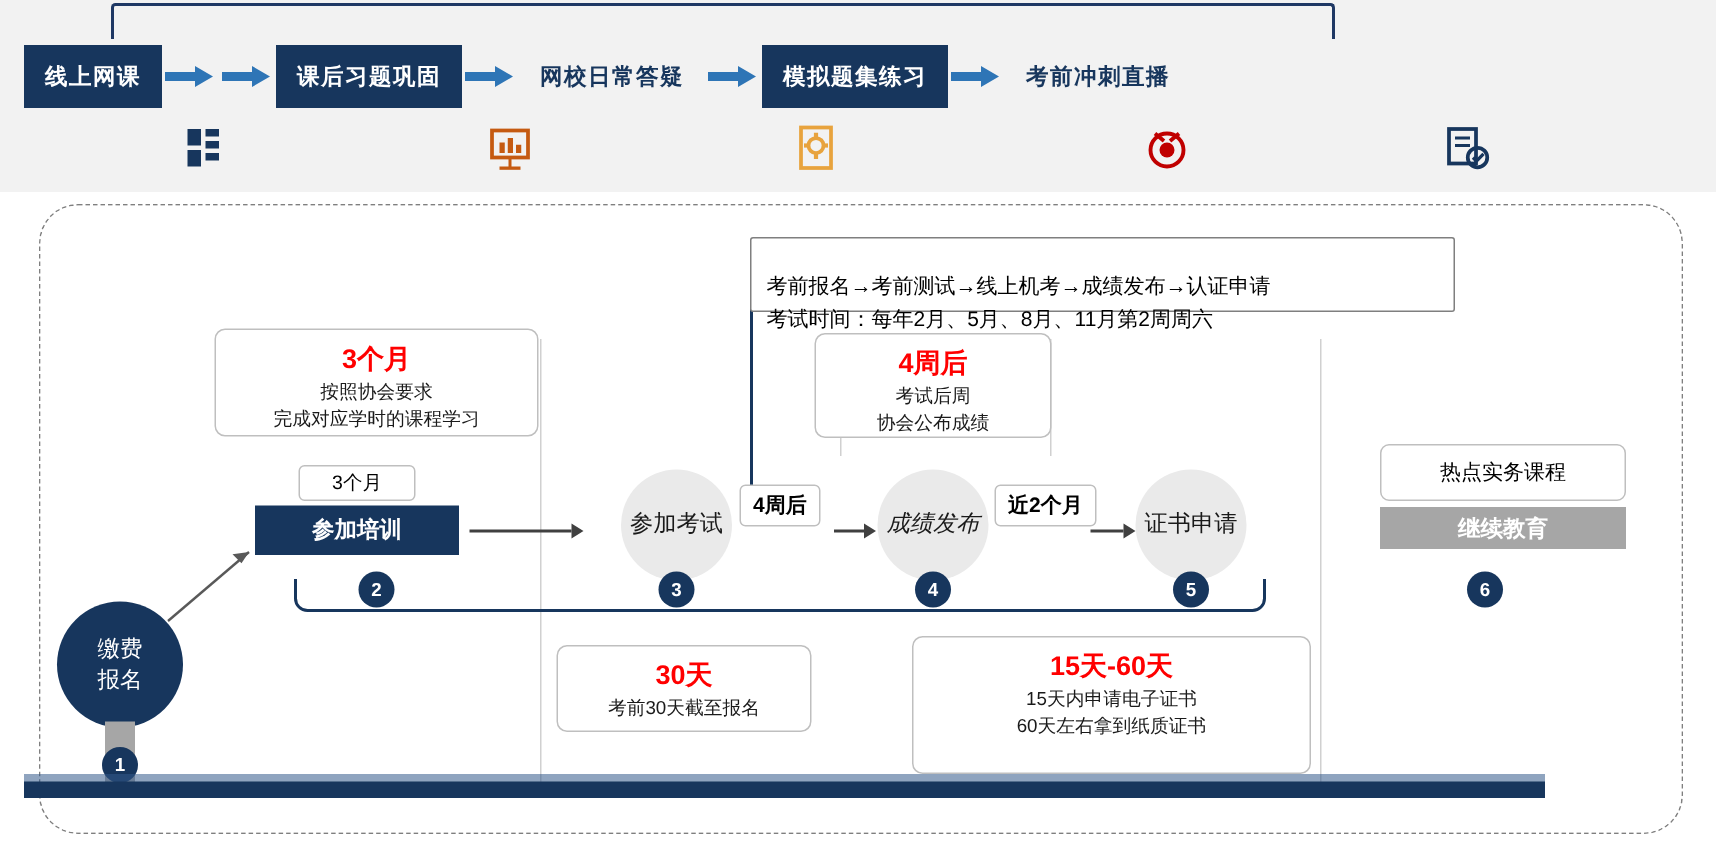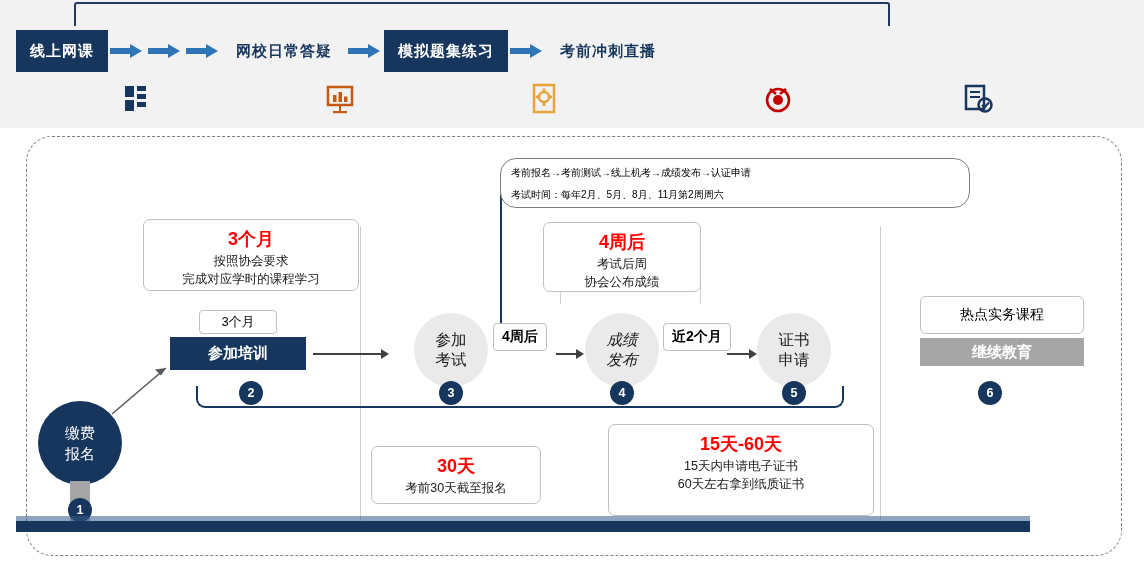--- a/index.html
+++ b/index.html
@@ -68,35 +68,35 @@
     border-radius: 7px;
     text-align: center;
     color: #000000;
     padding: 6px 10px;
   }
   .callout .big { color: #ff0000; font-size: 18px; font-weight: bold; line-height: 26px; }
   .callout .sub { font-size: 12.5px; line-height: 18px; color: #1a1a1a; }
 
   #exam-note {
     position: absolute; left: 500px; top: 158px; width: 470px; height: 50px;
-    border: 1.5px solid #7f7f7f; border-radius: 16px; background: #ffffff;
-    font-size: 10px; line-height: 22px; color: #000; padding: 3px 10px;
+    border: 1.5px solid #7f7f7f; border-radius: 2px; background: #ffffff;
+    font-size: 14px; line-height: 22px; color: #000; padding: 20px 10px;
   }
   #exam-note-leader {
     position: absolute; left: 500px; top: 183px; width: 2px; height: 153px; background: #17365d;
   }
   #exam-note-leader2 {
     position: absolute; left: 500px; top: 334px; width: 22px; height: 2px; background: #17365d;
   }
 
   
   .circle-node {
     position: absolute; width: 74px; height: 74px; border-radius: 50%;
     background: #eaeaea;
-    display: flex; flex-direction: column; align-items: center; justify-content: center;
+    display: flex; flex-direction: row; align-items: center; justify-content: center;
     color: #1a1a1a; font-size: 15.5px; line-height: 20px; text-align: center;
   }
   .badge {
     position: absolute; width: 24px; height: 24px; border-radius: 50%;
     background: #17365d; color: #fff; font-size: 12.5px; font-weight: bold;
     display: flex; align-items: center; justify-content: center;
   }
 
   
   #node1-wrap { position: absolute; left: 30px; top: 401px; width: 100px; height: 130px; }
@@ -183,20 +183,21 @@
     <div class="arrow">
       <svg width="34" height="18" viewBox="0 0 34 18">
           <path d="M0 6h20V2l12 7-12 7v-4H0z" fill="#2e75b6"></path>
         </svg>
     </div>
     <div class="arrow">
       <svg width="34" height="18" viewBox="0 0 34 18">
           <path d="M0 6h20V2l12 7-12 7v-4H0z" fill="#2e75b6"></path>
         </svg>
     </div>
+    <div class="flow-box">课后习题巩固</div>
     <div class="arrow">
       <svg width="34" height="18" viewBox="0 0 34 18">
           <path d="M0 6h20V2l12 7-12 7v-4H0z" fill="#2e75b6"></path>
         </svg>
     </div>
     <div class="flow-box plain">网校日常答疑</div>
     <div class="arrow">
       <svg width="34" height="18" viewBox="0 0 34 18">
           <path d="M0 6h20V2l12 7-12 7v-4H0z" fill="#2e75b6"></path>
         </svg>
@@ -279,21 +280,21 @@
   <div class="sub">按照协会要求</div>
   <div class="sub">完成对应学时的课程学习</div>
 </div>
 
 <div class="callout" style="left:543px; top:222px; width:158px; height:70px;">
   <div class="big">4周后</div>
   <div class="sub">考试后周</div>
   <div class="sub">协会公布成绩</div>
 </div>
 
-<div class="callout" style="left:371px; top:430px; width:170px; height:58px;margin-top:16px;">
+<div class="callout" style="left:371px; top:430px; width:170px; height:58px;">
   <div class="big">30天</div>
   <div class="sub">考前30天截至报名</div>
 </div>
 
 <div class="callout" style="left:608px; top:424px; width:266px; height:92px;">
   <div class="big">15天-60天</div>
   <div class="sub">15天内申请电子证书</div>
   <div class="sub">60天左右拿到纸质证书</div>
 </div>
 

